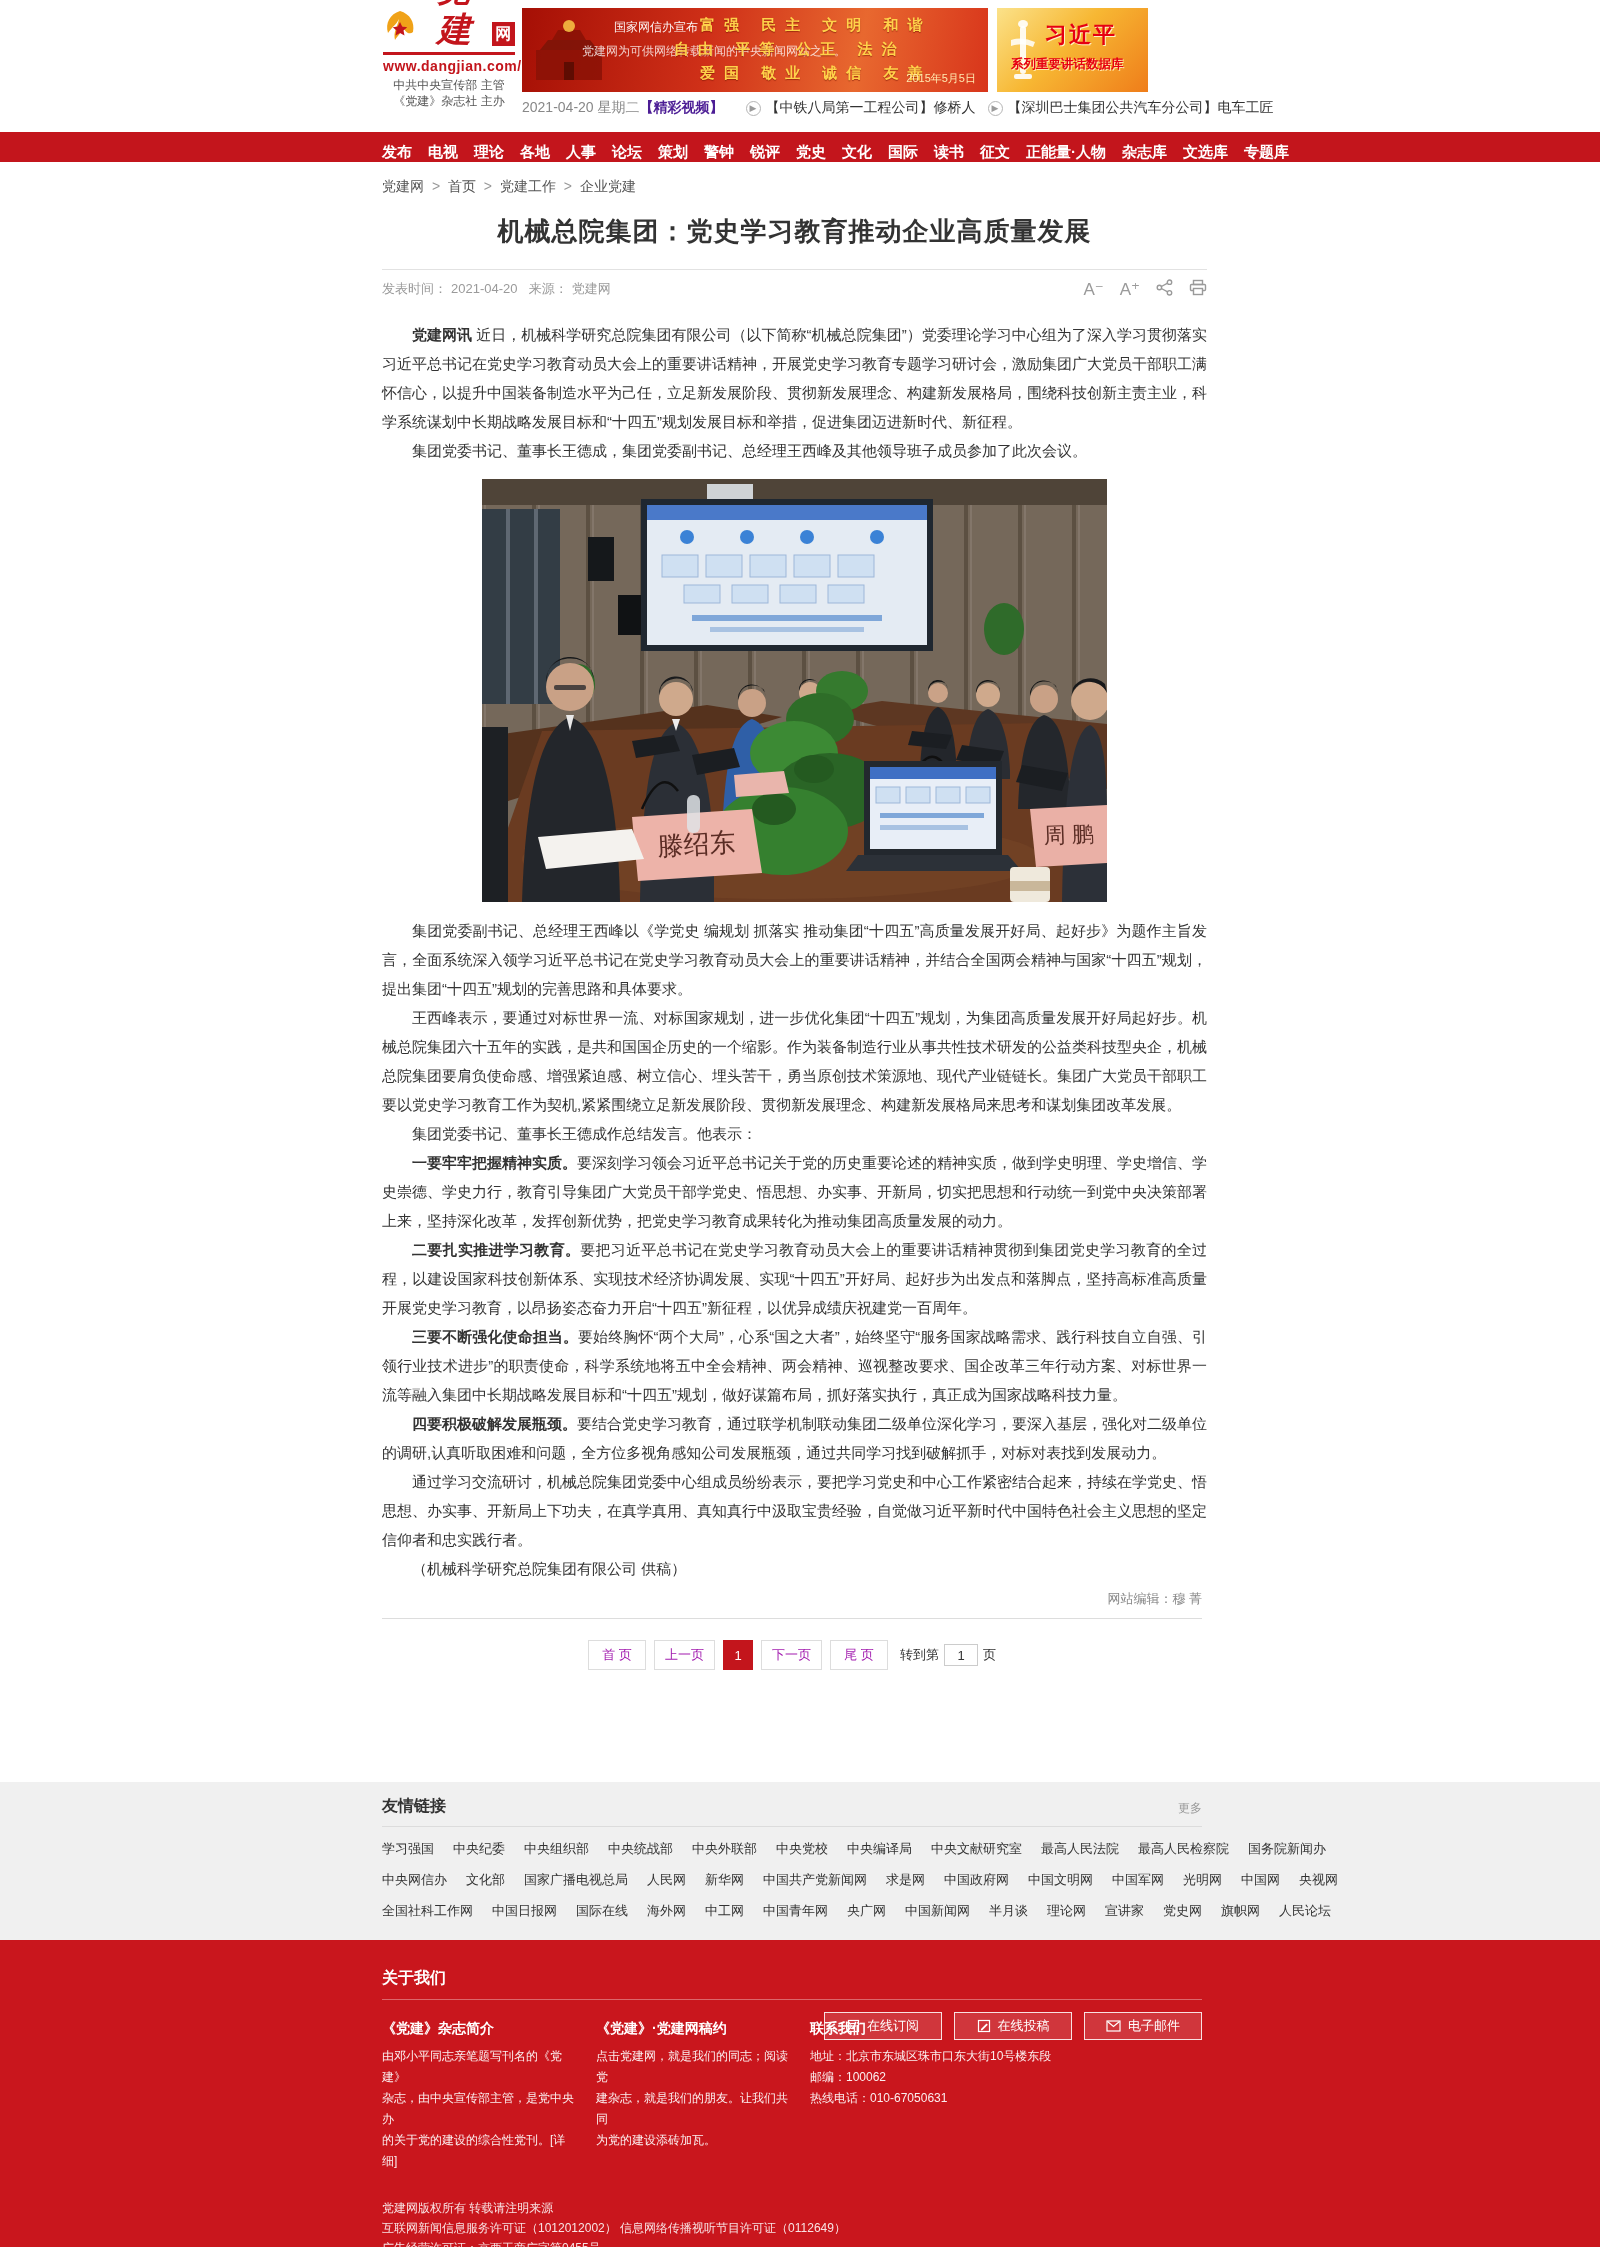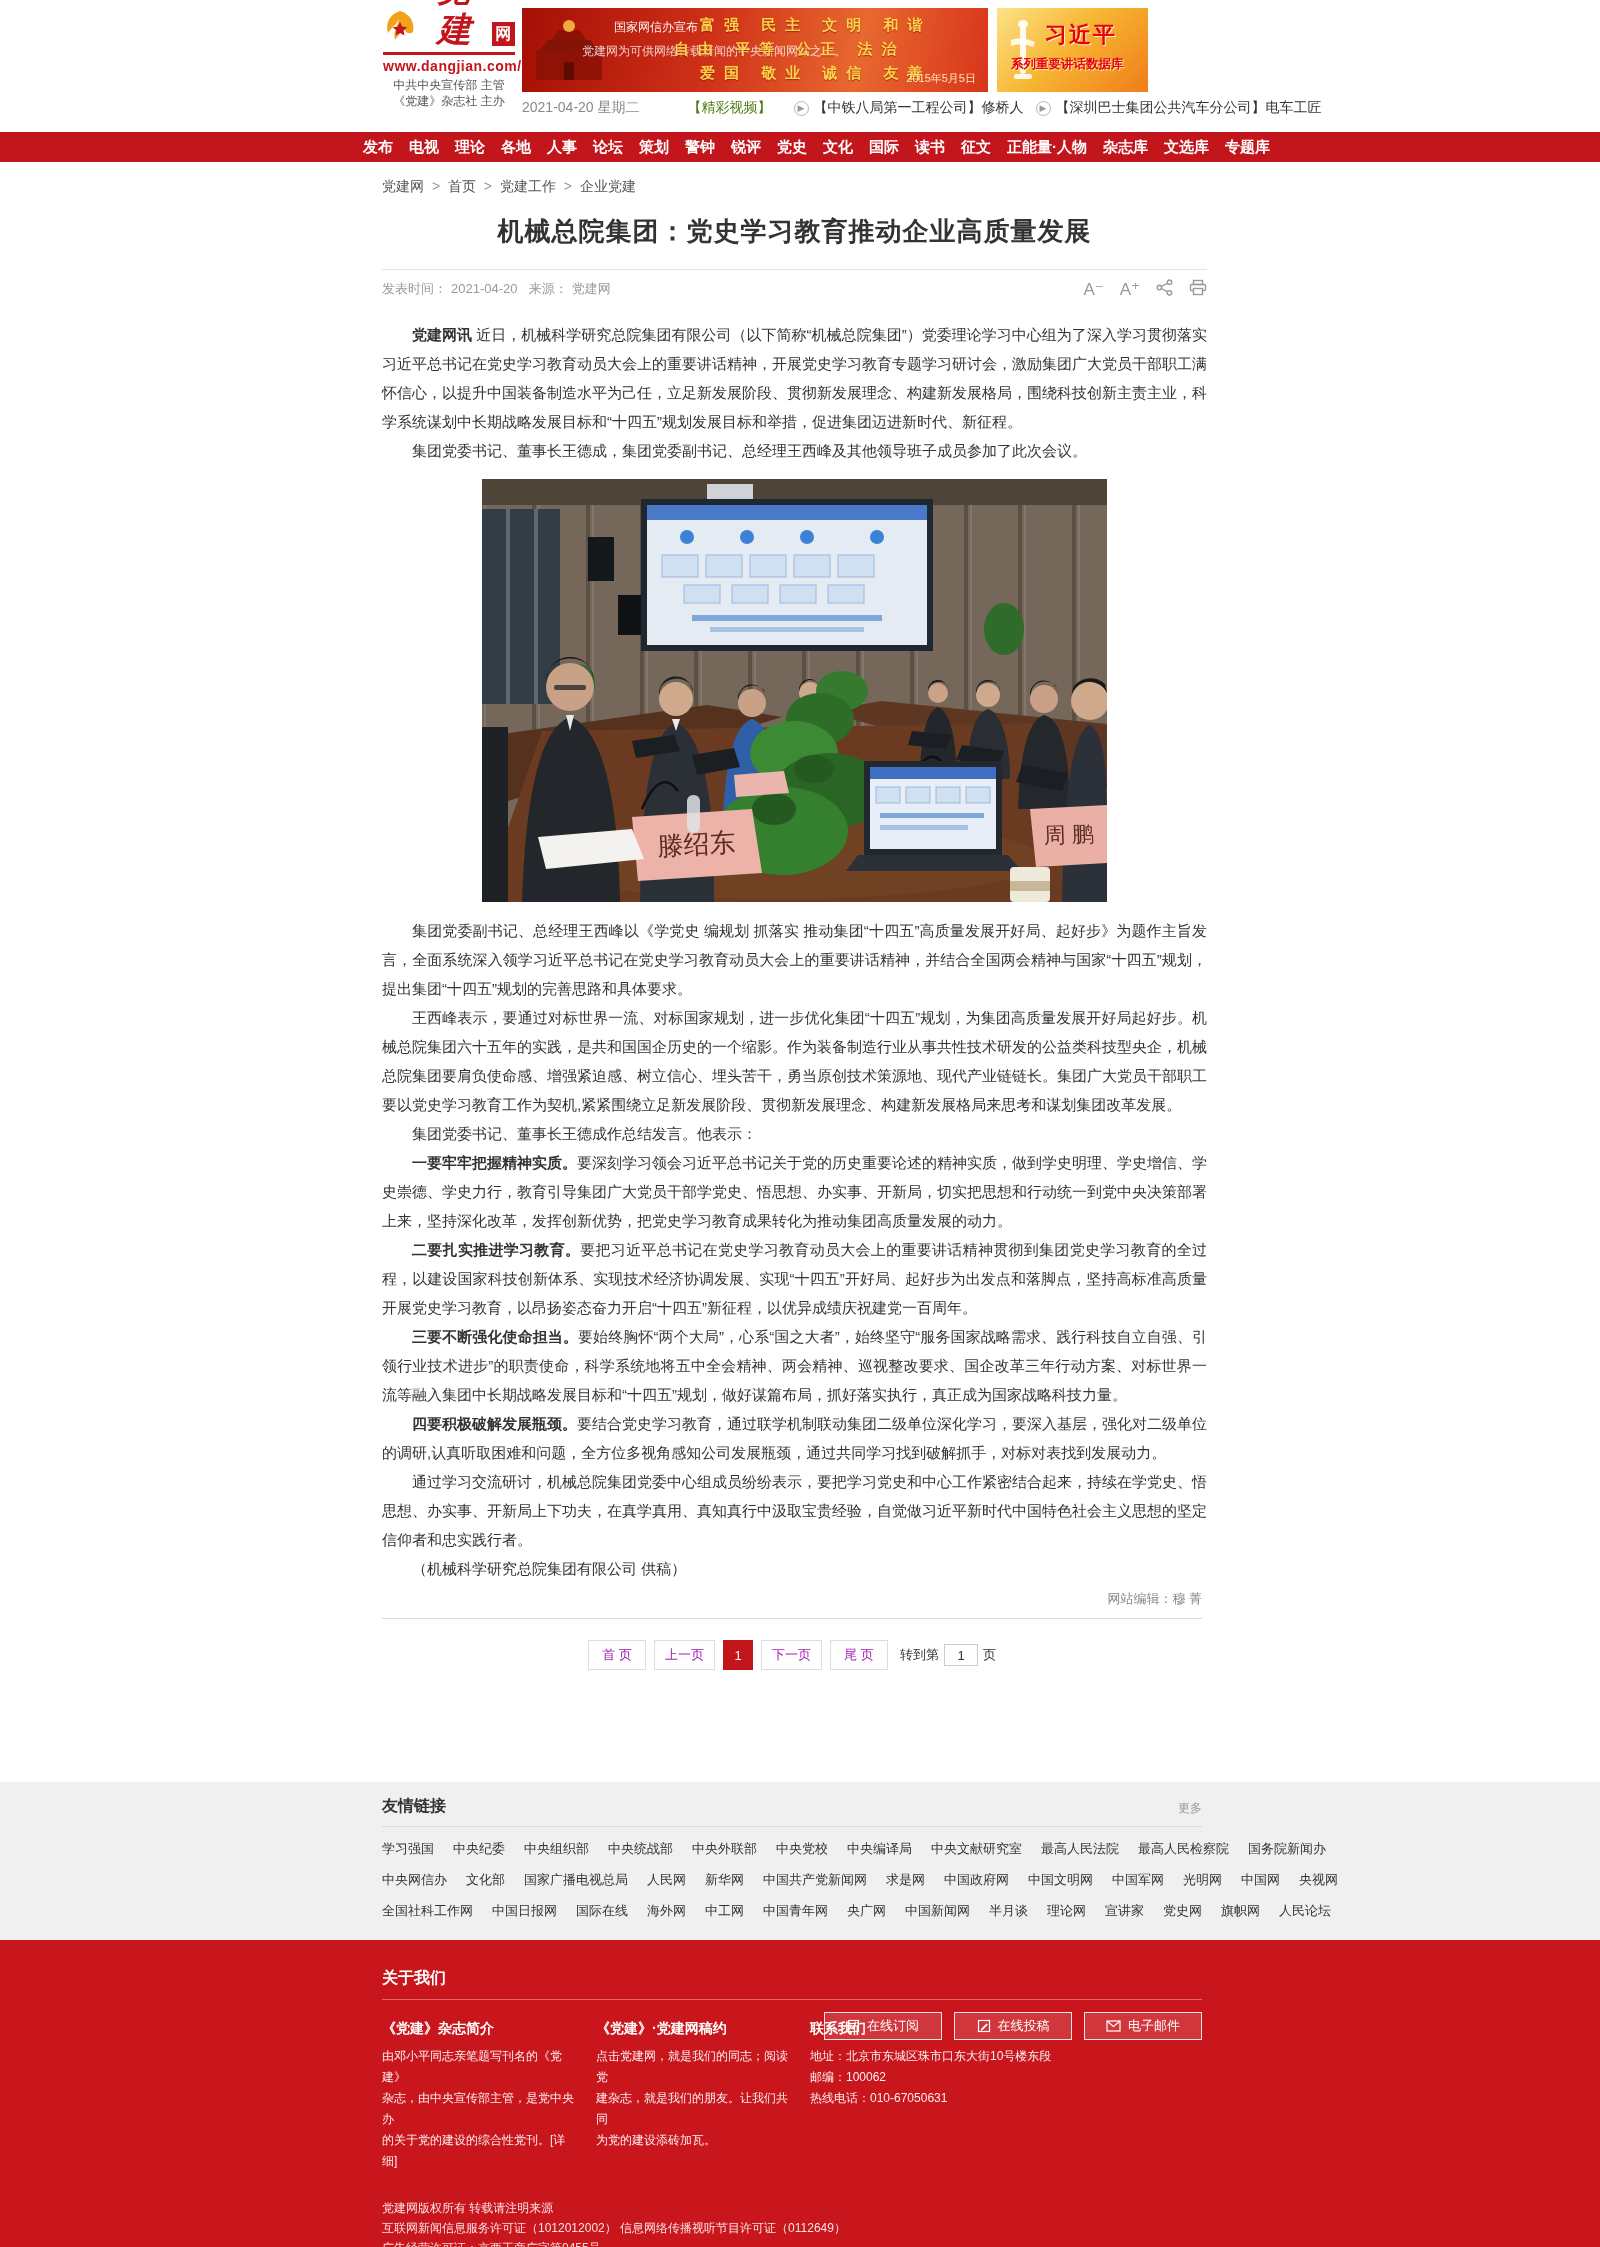--- a/index.html
+++ b/index.html
@@ -28,28 +28,28 @@
   .bv-date { position:absolute; right:12px; bottom:6px; font-size:11px; color:#ffe9b0; }
 
   .banner-xjp { position:absolute; left:997px; top:8px; width:151px; height:84px; overflow:hidden;
      background:linear-gradient(135deg,#fbe28a,#f7b733 45%,#ef7d1a); }
   .bx-line1 { position:absolute; left:48px; top:12px; font-size:22px; font-weight:bold; color:#e60012; text-shadow:1px 1px 0 #fff3c0; letter-spacing:2px; }
   .bx-line2 { position:absolute; left:14px; top:48px; font-size:12.5px; font-weight:bold; color:#e60012; text-shadow:1px 1px 0 #ffe9a8; white-space:nowrap; }
   .bx-col { position:absolute; left:12px; top:10px; }
 
   .date-bar { position:absolute; left:522px; top:99px; width:640px; display:flex; align-items:center; font-size:14px; white-space:nowrap; }
   .db-date { color:#888; }
-  .db-video { color:#4d7c0f; font-weight:normal; margin-left:48px; }
+  .db-video { color:#4c1d95; font-weight:bold; }
   .headlines { display:flex; align-items:center; margin-left:10px; }
   .headline { display:flex; align-items:center; margin-left:12px; color:#333; }
   .play-icon { display:inline-flex; width:15px; height:15px; border:1px solid #b5b5b5; border-radius:50%; color:#9a9a9a; font-size:9px; align-items:center; justify-content:center; margin-right:5px; flex:none; }
 
   
   .navbar { position:absolute; left:0; top:132px; width:1600px; height:30px; background:#c3151c; }
-  .nav-inner { position:absolute; left:363px; width:820px; height:30px; display:flex; justify-content:space-between; align-items:center;gap:16px; }
+  .nav-inner { position:absolute; left:382px; width:820px; height:30px; display:flex; justify-content:space-between; align-items:flex-end;gap:16px; }
   .nav-item { color:#fff; font-size:15px; font-weight:bold; text-decoration:none; white-space:nowrap; }
 
   
   .breadcrumb { position:absolute; left:382px; top:178px; font-size:14px; color:#555; }
   .crumb { color:#555; }
   .crumb + .crumb::before { content:" > "; color:#999; margin:0 4px; }
 
   
   .article-col { position:absolute; left:382px; top:200px; width:825px; }
   .article-title { text-align:center; font-size:26px; font-weight:bold; color:#333; margin-top:14px; letter-spacing:1px; }

